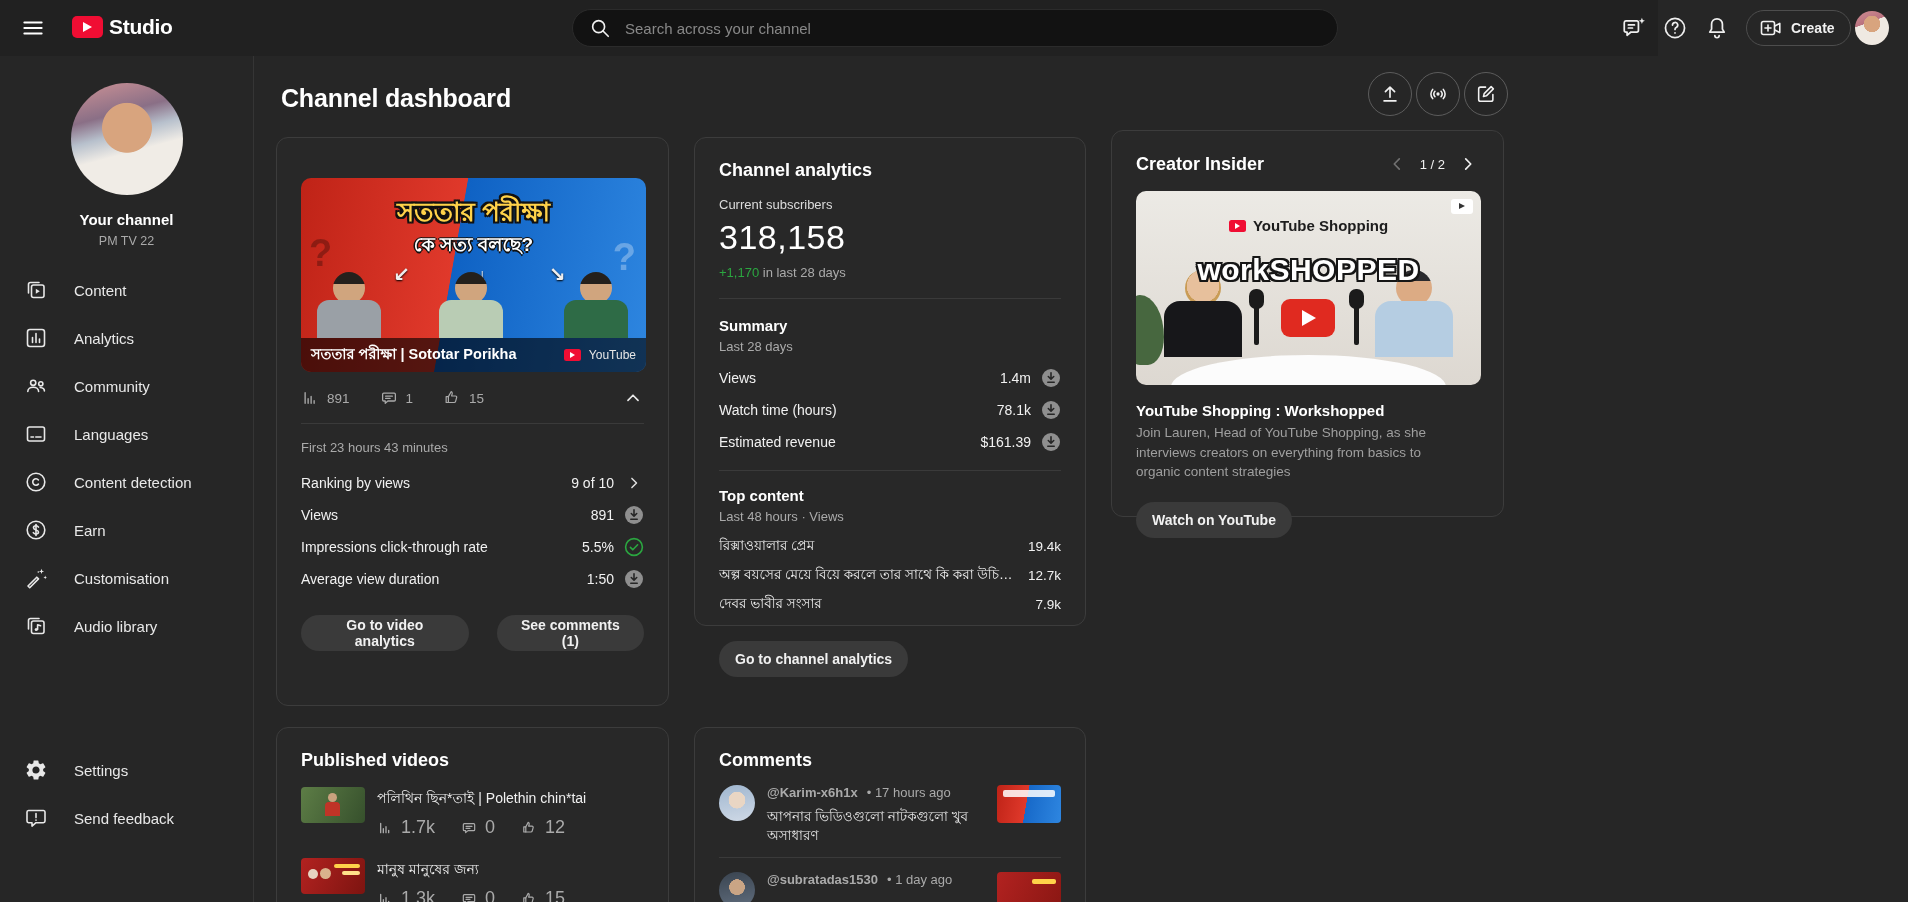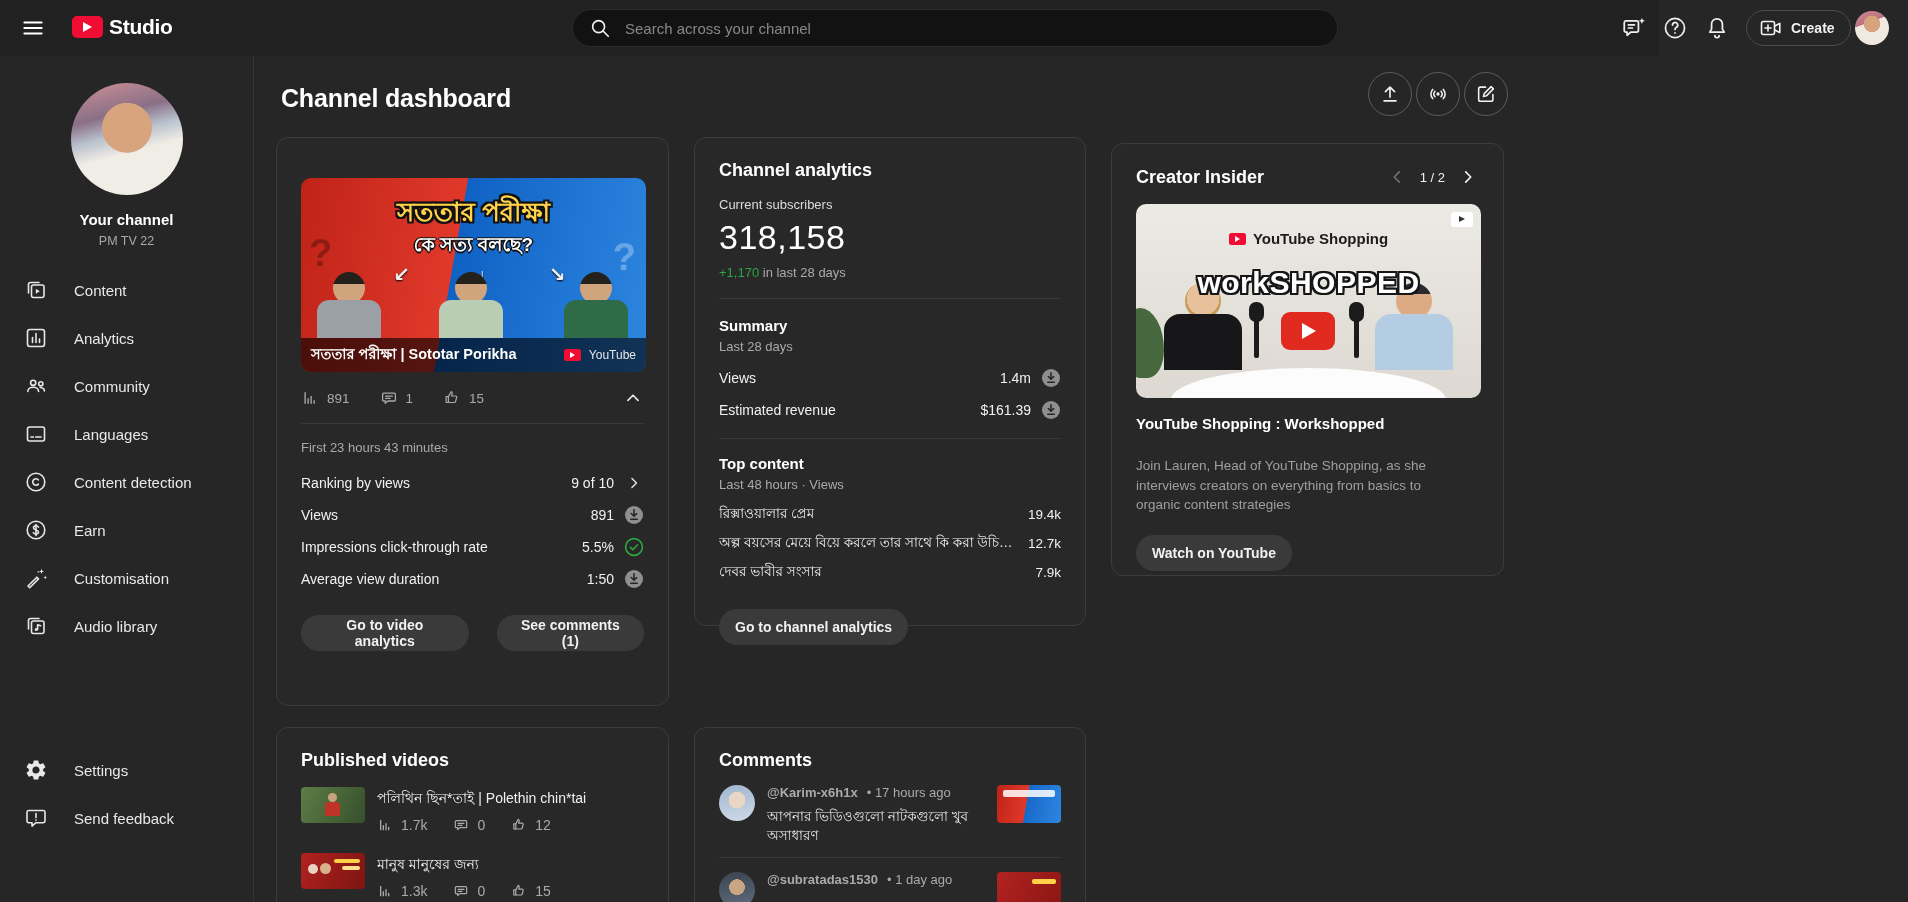--- a/index.html
+++ b/index.html
@@ -104,37 +104,37 @@
   .ci-table { position:absolute; left:35px; bottom:-34px; width:275px; height:64px; background:#fcfcfc; border-radius:50%; }
   .ci-mic { position:absolute; bottom:40px; width:5px; height:42px; background:#1b1b1b; border-radius:2px; }
   .ci-mic::before { content:""; position:absolute; left:-5px; top:-14px; width:15px; height:20px; background:#1b1b1b; border-radius:7px; }
   .ci-person { position:absolute; bottom:28px; }
   .ci-person .head { width:36px; height:36px; border-radius:50%; margin:0 auto; }
   .ci-person .torso { width:78px; height:56px; border-radius:16px 16px 0 0; margin-top:-5px; }
   .ci-badge { position:absolute; top:8px; right:8px; width:22px; height:15px; background:#fff; border-radius:3px; }
   .ci-badge::after { content:""; position:absolute; left:8px; top:4px; border-left:6px solid #333; border-top:3.5px solid transparent; border-bottom:3.5px solid transparent; }
   .plant { position:absolute; left:-12px; bottom:20px; width:40px; height:70px; background:#47673f; border-radius:40% 60% 40% 40%; }
   .ci-title { margin-top:17px; font-size:15px; font-weight:600; color:#fff; }
-  .ci-desc { margin-top:24px; font-size:13.5px; color:#9f9f9f; line-height:19.5px; width:330px; }
+  .ci-desc { margin-top:4px; font-size:13.5px; color:#9f9f9f; line-height:19.5px; width:330px; }
   .ci-btn { margin-top:20px; }
 
   
   .pv-row { display:flex; gap:12px; margin-top:16px; cursor:pointer; }
   .pv-thumb { width:64px; height:36px; border-radius:4px; flex:none; position:relative; overflow:hidden; }
   .pv-thumb.green { background:linear-gradient(115deg,#5d7d46 0%,#36502c 100%); }
   .pv-thumb.red { background:linear-gradient(115deg,#b22220 0%,#7d1410 100%); }
   .pv-thumb .dot-head { position:absolute; left:27px; top:6px; width:9px; height:9px; border-radius:50%; background:#caa27e; }
   .pv-thumb .dot-body { position:absolute; left:24px; top:15px; width:15px; height:14px; border-radius:4px 4px 0 0; background:#c03427; }
   .pv-thumb .ybar1 { position:absolute; right:5px; top:6px; width:26px; height:4px; background:#ffd24a; border-radius:2px; }
   .pv-thumb .ybar2 { position:absolute; right:5px; top:13px; width:18px; height:4px; background:#ffe08a; border-radius:2px; }
   .pv-thumb .fig2a { position:absolute; left:7px; top:11px; width:10px; height:10px; border-radius:50%; background:#e7d3c0; }
   .pv-thumb .fig2b { position:absolute; left:19px; top:10px; width:11px; height:11px; border-radius:50%; background:#d9b28c; }
   .pv-main { min-width:0; }
   .pv-title { font-size:14px; font-weight:500; color:#f1f1f1; white-space:nowrap; overflow:hidden; text-overflow:ellipsis; max-width:300px; }
-  .pv-stats { margin-top:6px; display:flex; gap:26px; color:#aaa; font-size:14px;text-align:center; }
+  .pv-stats { margin-top:6px; display:flex; gap:26px; color:#aaa; font-size:18px;text-align:center; }
   .pv-stats .stat-g .ic { width:16px; height:16px; }
 
   
   .c-item { display:flex; gap:12px; margin-top:14px; }
   .c-avatar { width:36px; height:36px; border-radius:50%; flex:none; cursor:pointer; }
   .c-avatar.a1 { background:radial-gradient(circle at 50% 42%, #e9d6c4 0 30%, transparent 31%), linear-gradient(170deg,#9fb6cf 0%, #cfd9e6 100%); }
   .c-avatar.a2 { background:radial-gradient(circle at 50% 42%, #caa585 0 28%, transparent 29%), linear-gradient(170deg,#3a4450 0%, #606d7d 100%); }
   .c-mid { flex:1; min-width:0; }
   .c-meta { font-size:13px; color:#aaa; display:flex; gap:9px; align-items:center; }
   .c-author { font-weight:600; cursor:pointer; }
@@ -433,20 +433,30 @@
           <span class="m-label" style="font-weight:500">Views</span>
           <span class="m-value">1.4m</span>
           <span class="m-ic">
             <svg class="ic" width="20" height="20" viewBox="0 0 20 20">
                 <circle cx="10" cy="10" r="9" fill="#8f8f8f"></circle>
                 <path d="M10 4.8v6M7.3 8.5 10 11.2l2.7-2.7M6.8 14.2h6.4" stroke="#262626" stroke-width="1.6" fill="none" stroke-linecap="round" stroke-linejoin="round"></path>
               </svg>
           </span>
         </div>
         <div class="metric-row">
+          <span class="m-label" style="font-weight:500">Watch time (hours)</span>
+          <span class="m-value">78.1k</span>
+          <span class="m-ic">
+            <svg class="ic" width="20" height="20" viewBox="0 0 20 20">
+                <circle cx="10" cy="10" r="9" fill="#8f8f8f"></circle>
+                <path d="M10 4.8v6M7.3 8.5 10 11.2l2.7-2.7M6.8 14.2h6.4" stroke="#262626" stroke-width="1.6" fill="none" stroke-linecap="round" stroke-linejoin="round"></path>
+              </svg>
+          </span>
+        </div>
+        <div class="metric-row">
           <span class="m-label" style="font-weight:500">Estimated revenue</span>
           <span class="m-value">$161.39</span>
           <span class="m-ic">
             <svg class="ic" width="20" height="20" viewBox="0 0 20 20">
                 <circle cx="10" cy="10" r="9" fill="#8f8f8f"></circle>
                 <path d="M10 4.8v6M7.3 8.5 10 11.2l2.7-2.7M6.8 14.2h6.4" stroke="#262626" stroke-width="1.6" fill="none" stroke-linecap="round" stroke-linejoin="round"></path>
               </svg>
           </span>
         </div>
       </div>
@@ -465,21 +475,21 @@
         <div class="tc-row">
           <span class="t-label">দেবর ভাবীর সংসার</span>
           <span class="t-value">7.9k</span>
         </div>
       </div>
       <div style="margin-top:22px">
         <button class="pill">Go to channel analytics</button>
       </div>
     </div>
 
-    <div class="card" style="left:857px; top:87px; width:393px; height:433px;">
+    <div class="card" style="left:857px; top:74px; width:393px; height:387px;">
       <div class="ci-head">
         <div class="card-title">Creator Insider</div>
         <div class="ci-pager">
           <span style="color:#717171">
             <svg class="ic" viewBox="0 0 24 24" fill="none" stroke="currentColor" stroke-width="1.8" stroke-linecap="round" stroke-linejoin="round">
                 <path d="M14.5 6.5 9 12l5.5 5.5"></path>
               </svg>
           </span>
           <span class="pg">1 / 2</span>
           <span>

